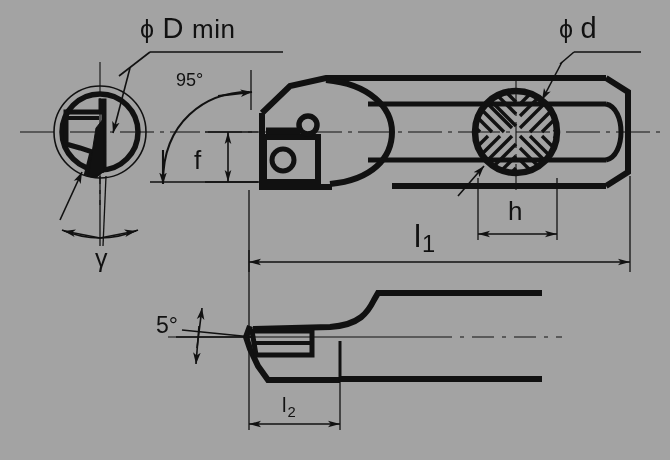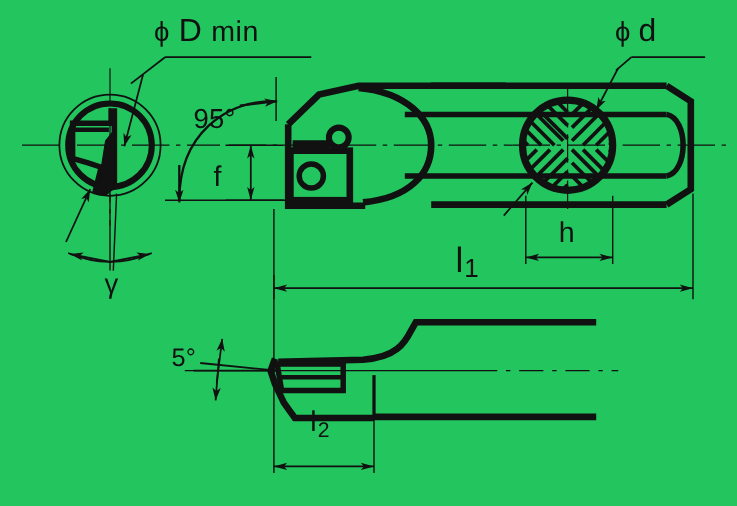--- a/index.html
+++ b/index.html
@@ -5,21 +5,21 @@
 <style>
   html, body {
     margin: 0;
     padding: 0;
     background: #ffffff;
   }
   #drawing-root {
     position: relative;
     width: 670px;
     height: 460px;
-    background: #22c55e;
+    background: #a3a3a3;
     font-family: "Liberation Sans", sans-serif;
     overflow: hidden;
   }
   svg.sheet {
     position: absolute;
     top: 0;
     left: 0;
     width: 670px;
     height: 460px;
     display: block;
@@ -32,26 +32,26 @@
     line-height: 1;
     user-select: none;
   }
   .lbl-dmin   { left: 140px; top: 14px;  font-size: 27px; letter-spacing: 0.5px; }
   .lbl-dmin .phi { font-size: 25px; }
   .lbl-dmin .dd  { font-size: 29px; }
   .lbl-dmin .mn  { font-size: 26px; }
   .lbl-d      { left: 559px; top: 14px;  font-size: 27px; }
   .lbl-d .phi { font-size: 25px; }
   .lbl-d .dd  { font-size: 29px; }
-  .lbl-95     { left: 176px; top: 96px;  font-size: 25px; }
+  .lbl-95     { left: 176px; top: 71px;  font-size: 18px; }
   .lbl-f      { left: 194px; top: 147px; font-size: 26px; }
   .lbl-h      { left: 508px; top: 198px; font-size: 26px; }
   .lbl-gamma  { left: 95px;  top: 246px; font-size: 25px; }
   .lbl-l1     { left: 414px; top: 220px; font-size: 32px; }
-  .lbl-l2     { left: 282px; top: 370px; font-size: 26px; }
+  .lbl-l2     { left: 282px; top: 395px; font-size: 20px; }
   .lbl-5deg   { left: 156px; top: 314px; font-size: 23px; }
   .sub {
     font-size: 0.74em;
     vertical-align: baseline;
     position: relative;
     top: 5px;
     left: 1px;
   }
 </style>
 </head>

